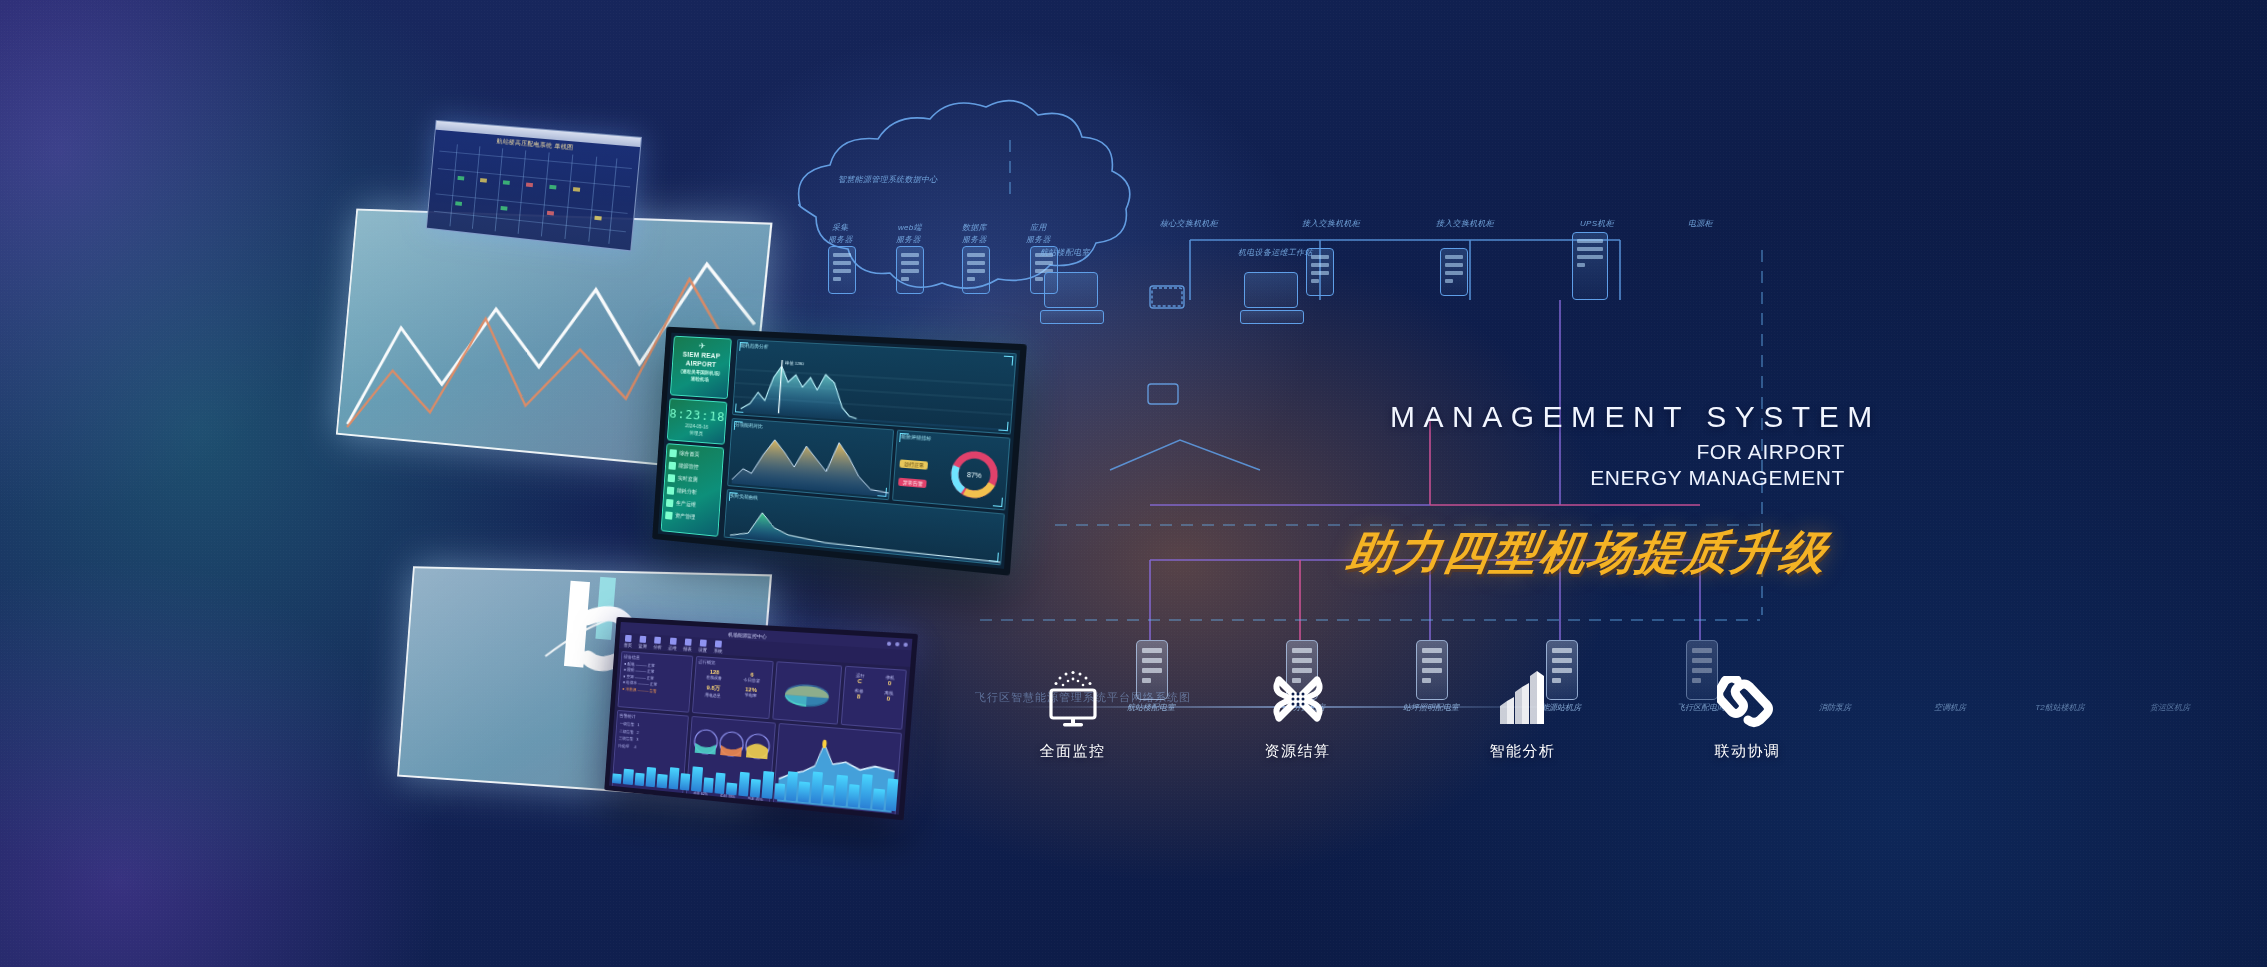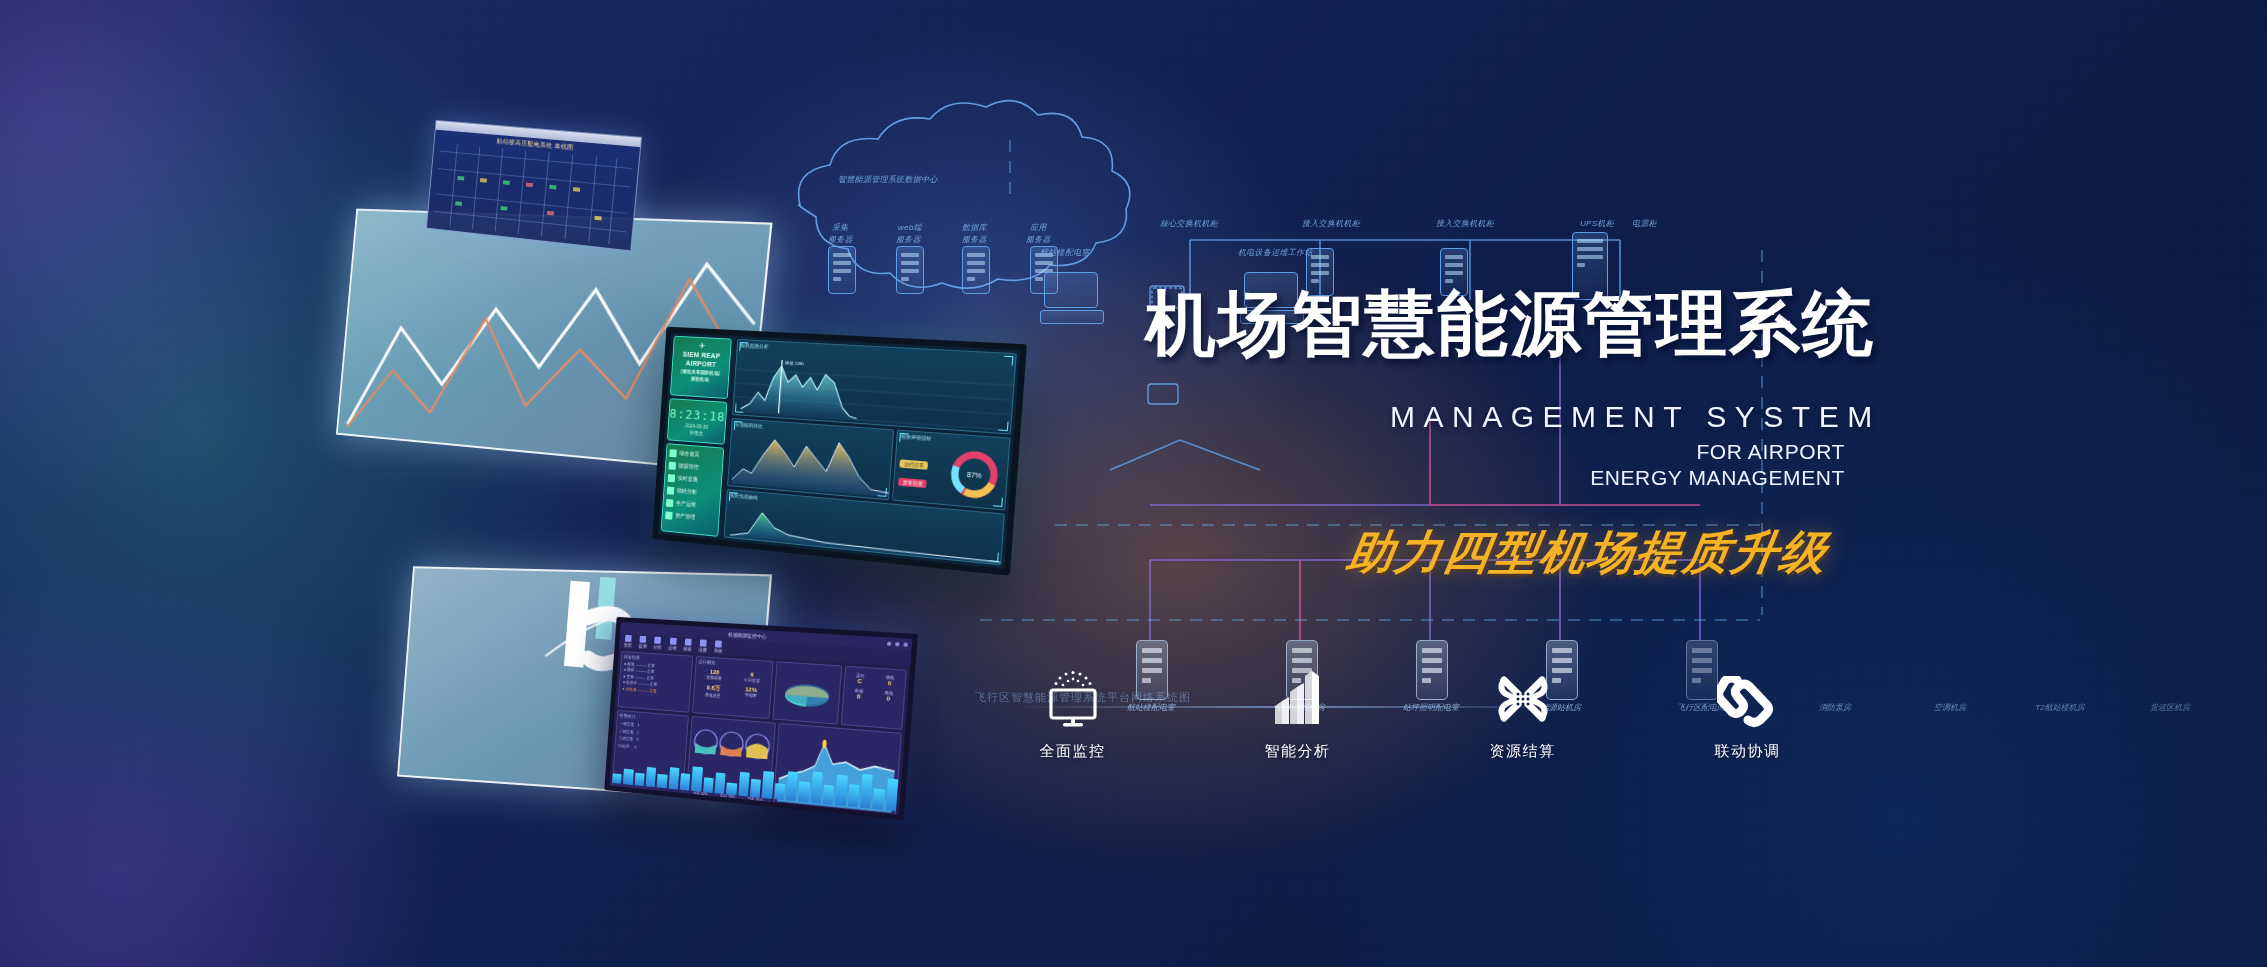--- a/index.html
+++ b/index.html
@@ -210,21 +210,21 @@
     <div class="tlabel" style="left:1238px;top:247px;">机电设备运维工作站</div>
     <div class="pc" style="left:1240px;top:272px;">
         <div class="scr"></div>
         <div class="base"></div>
       </div>
 
     <div class="tlabel" style="left:1160px;top:218px;">核心交换机机柜</div>
     <div class="tlabel" style="left:1302px;top:218px;">接入交换机机柜</div>
     <div class="tlabel" style="left:1436px;top:218px;">接入交换机机柜</div>
     <div class="tlabel" style="left:1580px;top:218px;">UPS机柜</div>
-    <div class="tlabel" style="left:1632px;top:218px;">电源柜</div>
+    <div class="tlabel" style="left:1688px;top:218px;">电源柜</div>
     <div class="srv" style="left:1306px;top:248px;">
         <i></i>
         <i></i>
         <i></i>
         <i></i>
       </div>
     <div class="srv" style="left:1440px;top:248px;">
         <i></i>
         <i></i>
         <i></i>
@@ -581,21 +581,20 @@
         <i style="height:92%"></i>
         <i style="height:56%"></i>
         <i style="height:88%"></i>
       <i style="height:64%"></i>
         <i style="height:96%"></i>
         <i style="height:58%"></i>
         <i style="height:90%"></i>
     </div>
   </div>
 
-  <div class="headline">机场智慧能源管理系统</div>
   <div class="sub-en">MANAGEMENT SYSTEM</div>
   <div class="sub-l2">FOR AIRPORT</div>
   <div class="sub-l3">ENERGY MANAGEMENT</div>
   <div class="yellow">助力四型机场提质升级</div>
 
   <div class="features">
 
     <div class="feat">
       <div class="ficon">
         <svg width="64" height="58" viewBox="0 0 64 58">
@@ -612,36 +611,20 @@
               <circle cx="37" cy="11" r="1.3"></circle>
             <circle cx="22" cy="15" r="1.3"></circle>
               <circle cx="42" cy="15" r="1.3"></circle>
           </g>
           <rect x="10" y="20" width="44" height="28" rx="2.5" fill="none" stroke="#fff" stroke-width="3.2"></rect>
           <rect x="30" y="48" width="4" height="6" fill="#fff"></rect>
           <rect x="22" y="53" width="20" height="3.4" rx="1.6" fill="#fff"></rect>
         </svg>
       </div>
       <div class="lbl">全面监控</div>
-    </div>
-
-    <div class="feat">
-      <div class="ficon">
-        <svg width="58" height="58" viewBox="0 0 58 58">
-          <g fill="#ffffff">
-            <path d="M6 36 l7 -5 v23 h-7 z" opacity=".78"></path>
-            <path d="M13 31 l7 -4 v27 h-7 z" opacity=".92"></path>
-            <path d="M21 22 l7 -5 v37 h-7 z" opacity=".78"></path>
-            <path d="M28 17 l7 -4 v41 h-7 z" opacity=".92"></path>
-            <path d="M36 6 l7 -5 v53 h-7 z" opacity=".78"></path>
-            <path d="M43 1 l7 5 v48 h-7 z" opacity="1"></path>
-          </g>
-        </svg>
-      </div>
-      <div class="lbl">智能分析</div>
     </div>
 
     <div class="feat">
       <div class="ficon">
         <svg width="58" height="58" viewBox="0 0 58 58">
           <g fill="none" stroke="#fff" stroke-width="7" stroke-linecap="round">
             <path d="M10 10 q10 10 19 19"></path>
               <path d="M48 10 q-10 10 -19 19"></path>
             <path d="M10 48 q10 -10 19 -19"></path>
               <path d="M48 48 q-10 -10 -19 -19"></path>
@@ -663,20 +646,36 @@
               <circle cx="29" cy="34" r="1.5"></circle>
               <circle cx="34" cy="34" r="1.5"></circle>
           </g>
         </svg>
       </div>
       <div class="lbl">资源结算</div>
     </div>
 
     <div class="feat">
       <div class="ficon">
+        <svg width="58" height="58" viewBox="0 0 58 58">
+          <g fill="#ffffff">
+            <path d="M6 36 l7 -5 v23 h-7 z" opacity=".78"></path>
+            <path d="M13 31 l7 -4 v27 h-7 z" opacity=".92"></path>
+            <path d="M21 22 l7 -5 v37 h-7 z" opacity=".78"></path>
+            <path d="M28 17 l7 -4 v41 h-7 z" opacity=".92"></path>
+            <path d="M36 6 l7 -5 v53 h-7 z" opacity=".78"></path>
+            <path d="M43 1 l7 5 v48 h-7 z" opacity="1"></path>
+          </g>
+        </svg>
+      </div>
+      <div class="lbl">智能分析</div>
+    </div>
+
+    <div class="feat">
+      <div class="ficon">
         <svg width="62" height="52" viewBox="0 0 62 52">
           <path d="M20 4 q-6 -5 -12 1 L4 12 q-5 6 0 12 l10 11 q5 5 10 0 q5 -5 0 -10 L20 20 q-4 -5 1 -9 q6 -6 12 0 l16 17 q5 5 0 10 l-6 6 q-6 5 -12 0" fill="none" stroke="#fff" stroke-width="9" stroke-linecap="round" stroke-linejoin="round"></path>
         </svg>
       </div>
       <div class="lbl">联动协调</div>
     </div>
   </div>
 
 </div>
 

